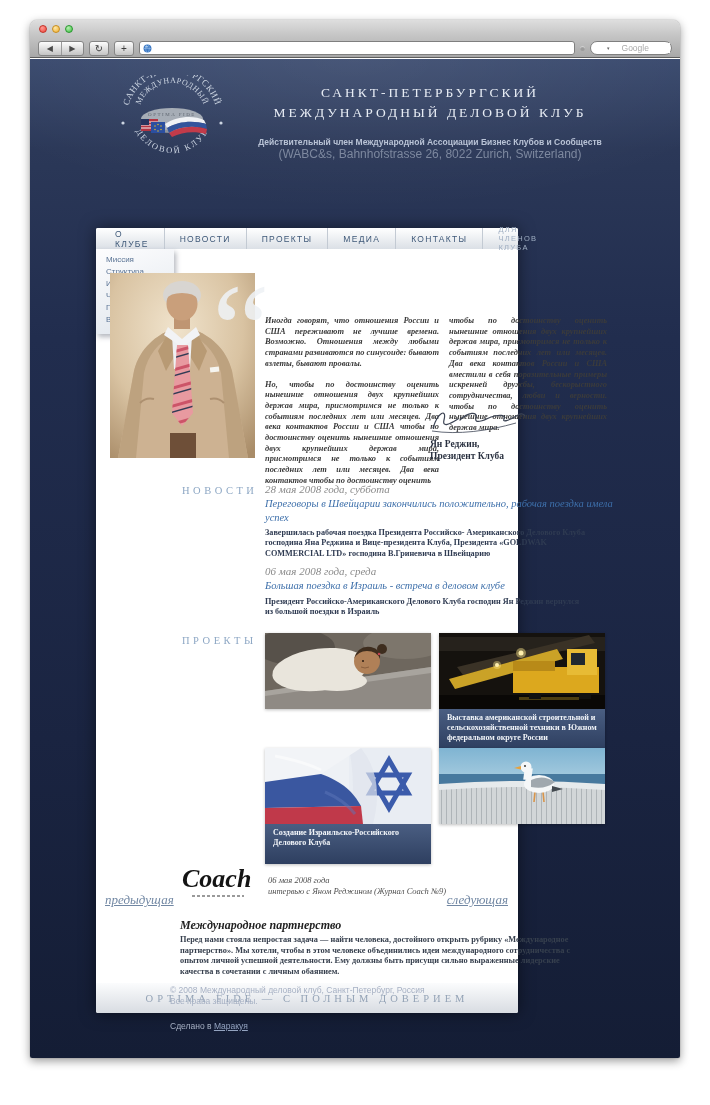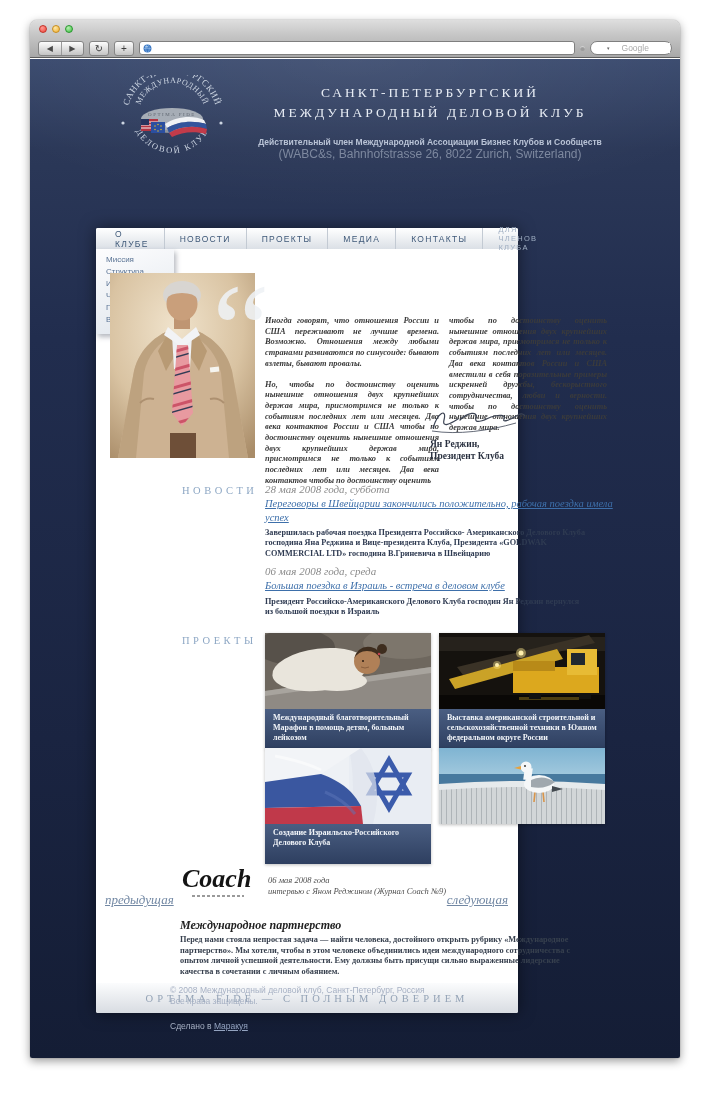--- a/index.html
+++ b/index.html
@@ -83,21 +83,21 @@
   .signature { position:absolute; left:334px; top:176px; }
   .signer { position:absolute; left:334px; top:211px; font-family:"Liberation Serif","DejaVu Serif",serif;
             font-weight:bold; font-size:9.5px; line-height:11.5px; color:#2a3140; }
 
   .sec-label { position:absolute; left:86px; font-family:"Liberation Serif","DejaVu Serif",serif;
                font-size:10.5px; letter-spacing:3.5px; color:#8da7c4; }
   .news-item { position:absolute; left:169px; width:348px; }
   .n-date { font-family:"Liberation Serif","DejaVu Serif",serif; font-style:italic;
             font-size:11px; color:#8a8a8a; }
   .n-title { font-family:"Liberation Serif","DejaVu Serif",serif; font-style:italic;
-             font-size:10.5px; line-height:13.5px; color:#3d6faa; text-decoration:underline;
+             font-size:10.5px; line-height:13.5px; color:#3d6faa; 
              margin-top:2px; cursor:pointer; }
   .n-body { font-family:"Liberation Serif","DejaVu Serif",serif; font-weight:bold;
             font-size:8.2px; line-height:10.4px; color:#2f3b52; margin-top:4px; width:320px; }
 
   .pcard { position:absolute; width:166px; cursor:pointer; box-shadow:0 1px 3px rgba(0,0,0,.25); }
   .pimg { width:166px; display:block; }
   .pcap { height:40px; background:linear-gradient(#4a5e82,#2e3f60); color:#f2f5f9;
           font-family:"Liberation Serif","DejaVu Serif",serif; font-weight:bold;
           font-size:8px; line-height:10px; padding:4px 8px; }
 
@@ -333,21 +333,20 @@
               <ellipse cx="55" cy="36" rx="48" ry="21" fill="#e9e5dc"></ellipse>
             </g>
           <ellipse cx="72" cy="48" rx="30" ry="10" fill="#e9e5dc"></ellipse>
           <circle cx="102" cy="28" r="13" fill="#b08057"></circle>
           <path d="M89,26 Q93,12 106,14 Q116,16 115,26 Q112,18 102,18 Q93,18 89,26 Z" fill="#3e2d1e"></path>
           <circle cx="117" cy="16" r="5" fill="#3e2d1e"></circle>
           <circle cx="114" cy="21" r="1.3" fill="#c2424e"></circle>
           <circle cx="98" cy="28" r="1" fill="#2c1d12"></circle>
           <path d="M96,34 q4,2 8,0" stroke="#8a5f3e" stroke-width="1" fill="none"></path>
         </svg>
-        <div class="pcap">Международный благотворительный Марафон в помощь детям, больным лейкозом</div>
       </div>
 
       <div class="pcard" style="left:343px; top:405px;">
         <svg class="pimg" viewBox="0 0 166 76">
           <rect width="166" height="76" fill="#15120e"></rect>
           <rect y="4" width="166" height="14" fill="#26221c"></rect>
           <polygon points="18,34 150,2 156,10 24,42" fill="#3a3226"></polygon>
           <polygon points="10,46 118,16 124,26 16,56" fill="#caa227"></polygon>
           <rect x="74" y="34" width="86" height="26" fill="#dca81e"></rect>
           <rect x="74" y="28" width="42" height="10" fill="#b88a18"></rect>

